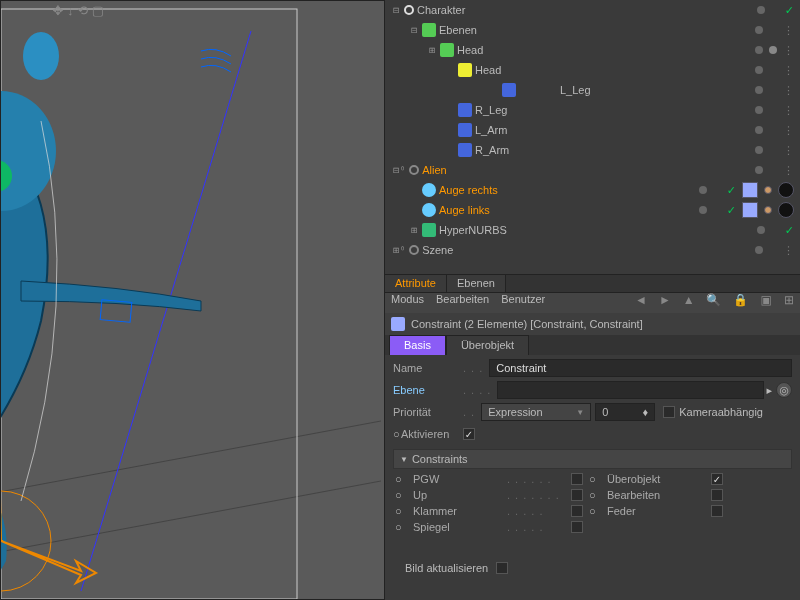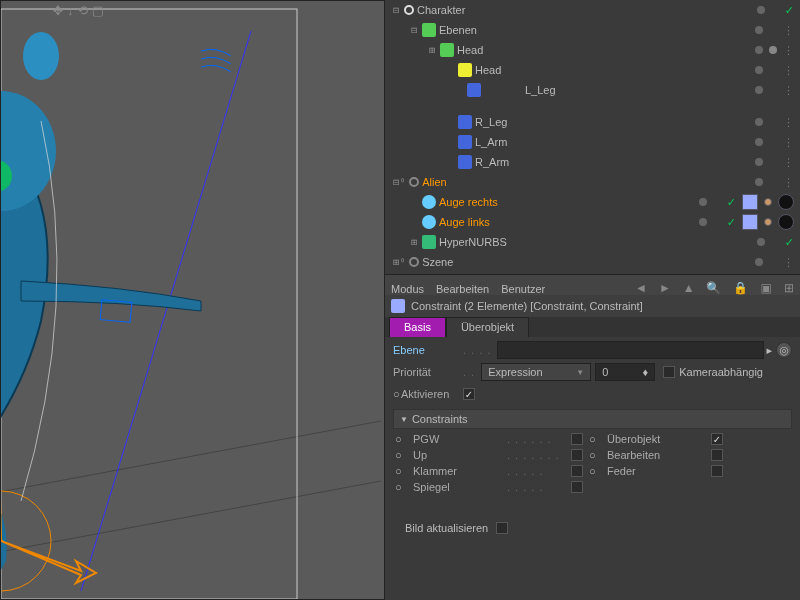--- a/index.html
+++ b/index.html
@@ -15,28 +15,28 @@
 .sel{color:#f90}
 .dots{margin-left:auto;margin-right:6px;display:flex;gap:6px;align-items:center}
 .dot{width:8px;height:8px;border-radius:50%;background:#666}
 .check{color:#0c5;font-size:11px}
 .tag{width:16px;height:16px;background:#9af;border:1px solid #556}
 .tag.dk{background:#111;border-radius:50%}
 .tag.sm{width:8px;height:8px;background:#c96;border-radius:50%}
 .tabs{display:flex;background:#333;border-bottom:1px solid #222;height:18px}
 .tab{padding:2px 10px;background:#3a3a3a;border-right:1px solid #222;cursor:pointer}
 .tab.active{color:#f90}
-.menubar{display:flex;align-items:flex-end;background:#444;height:20px;padding:0 6px;gap:12px}
+.menubar{display:flex;align-items:flex-start;background:#444;height:20px;padding:0 6px;gap:12px}
 .menubar .sp{flex:1}
 .menubar .ic{color:#888;font-size:12px;cursor:pointer}
 .objhdr{display:flex;align-items:center;background:#3e3e3e;height:22px;padding:0 6px;gap:6px}
 .objhdr .oic{width:14px;height:14px;background:#9af;border-radius:2px}
 .subtabs{display:flex;background:#333;height:20px;padding-left:4px}
 .subtab{padding:3px 14px;background:#3a3a3a;border:1px solid #222;border-bottom:none;cursor:pointer}
-.subtab.active{background:#a21caf;color:#fff}
+.subtab.active{background:#8b5cf6;color:#fff}
 .section-title{background:#3a3a3a;padding:4px 8px;font-weight:bold;color:#ddd}
 .props{padding:2px 8px}
 .prow{display:flex;align-items:center;height:22px}
 .plabel{width:70px;color:#aaa}
 .plabel.link{color:#8cf}
 .pdots{flex:0 0 auto;color:#666;letter-spacing:1px;margin-right:6px}
 .pinput{background:#2a2a2a;border:1px solid #222;padding:2px 6px;height:18px;color:#ddd}
 .pinput.wide{flex:1}
 .pselect{background:#444;border:1px solid #222;padding:2px 6px;height:18px;min-width:110px;display:flex;align-items:center;justify-content:space-between}
 .pselect .ar{font-size:8px;color:#888}
@@ -123,31 +123,31 @@
       <div class="hrow" style="padding-left: 60px;">
         <span class="expander"></span>
         <span class="hicon" style="background: rgb(238, 238, 51);"></span>
         <span class="hname">Head</span>
         <span class="dots">
           <span class="dot"></span>
           <span style="width:8px"></span>
           <span style="width:11px;color:#777">⋮</span>
         </span>
       </div>
-      <div class="hrow" style="padding-left: 28px; gap: 41px;">
+      <div class="hrow" style="padding-left: 63px; gap: 41px;">
         <span class="expander"></span>
         <span class="hicon" style="background: rgb(68, 102, 221);"></span>
         <span class="hname">L_Leg</span>
         <span class="dots">
           <span class="dot"></span>
           <span style="width:8px"></span>
           <span style="width:11px;color:#777">⋮</span>
         </span>
       </div>
-      <div class="hrow" style="padding-left: 60px; margin-top: 12px;">
+      <div class="hrow" style="padding-left: 60px;">
         <span class="expander"></span>
         <span class="hicon" style="background: rgb(68, 102, 221);"></span>
         <span class="hname">R_Leg</span>
         <span class="dots">
           <span class="dot"></span>
           <span style="width:8px"></span>
           <span style="width:11px;color:#777">⋮</span>
         </span>
       </div>
       <div class="hrow" style="padding-left: 60px;">
@@ -223,20 +223,24 @@
         <span class="hicon" style="background: transparent; border-radius: 50%; border: 2px solid rgb(136, 136, 136); width: 10px; height: 10px;"></span>
         <span class="hname">Szene</span>
         <span class="dots">
           <span class="dot"></span>
           <span style="width:8px"></span>
           <span style="width:11px;color:#777">⋮</span>
         </span>
       </div>
     </div>
 
+  <div class="tabs">
+    <div class="tab active">Attribute</div>
+    <div class="tab">Ebenen</div>
+  </div>
   <div class="menubar">
     <span>Modus</span>
     <span>Bearbeiten</span>
     <span>Benutzer</span>
     <span class="sp"></span>
     <span class="ic">◄</span>
     <span class="ic">►</span>
     <span class="ic">▲</span>
     <span class="ic">🔍</span>
     <span class="ic">🔒</span>
@@ -245,20 +249,25 @@
   </div>
   <div class="objhdr">
     <span class="oic"></span>
     <span>Constraint (2 Elemente) [Constraint, Constraint]</span>
   </div>
   <div class="subtabs">
     <div class="subtab active">Basis</div>
     <div class="subtab">Überobjekt</div>
   </div>
   <div class="props">
+    <div class="prow">
+      <span class="plabel">Name</span>
+      <span class="pdots">. . .</span>
+      <input class="pinput wide" value="Constraint" style="">
+    </div>
     <div class="prow">
       <span class="plabel link">Ebene</span>
       <span class="pdots">. . . .</span>
       <input class="pinput wide" value="" style="">
       <span class="ic" style="margin-left:2px">▸</span>
       <span class="rbtn">◎</span>
     </div>
     <div class="prow">
       <span class="plabel">Priorität</span>
       <span class="pdots">. .</span>

